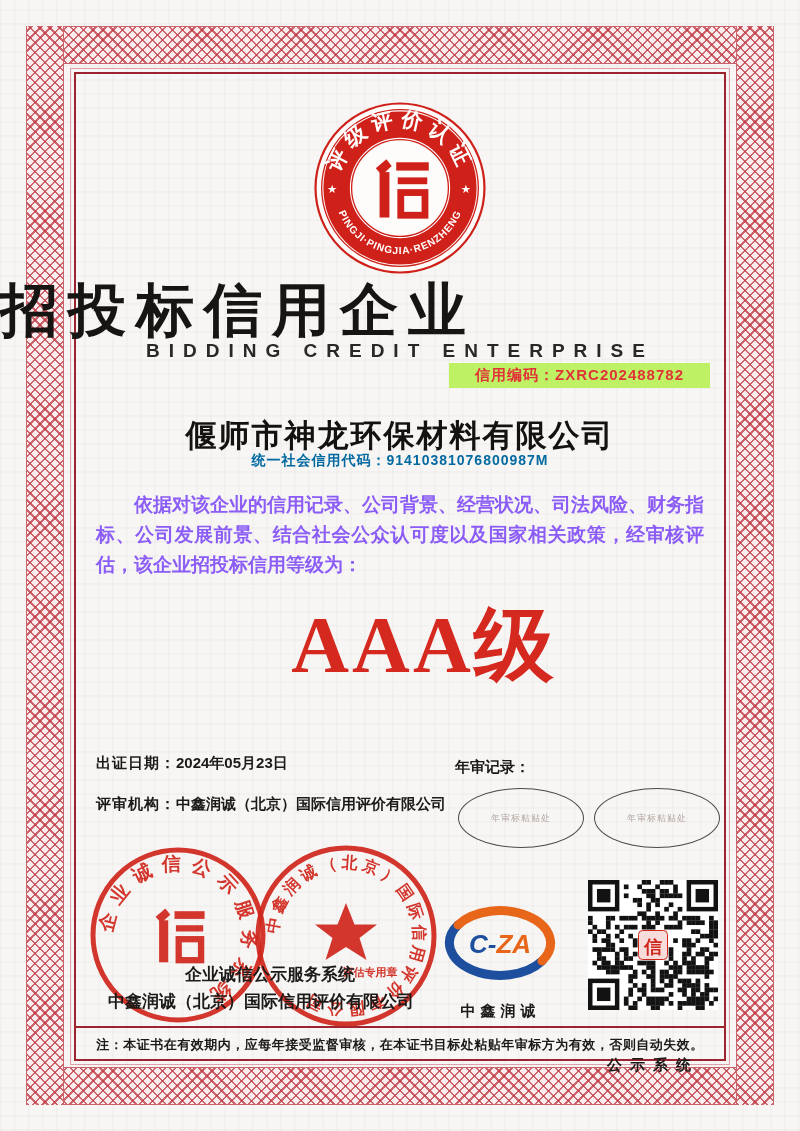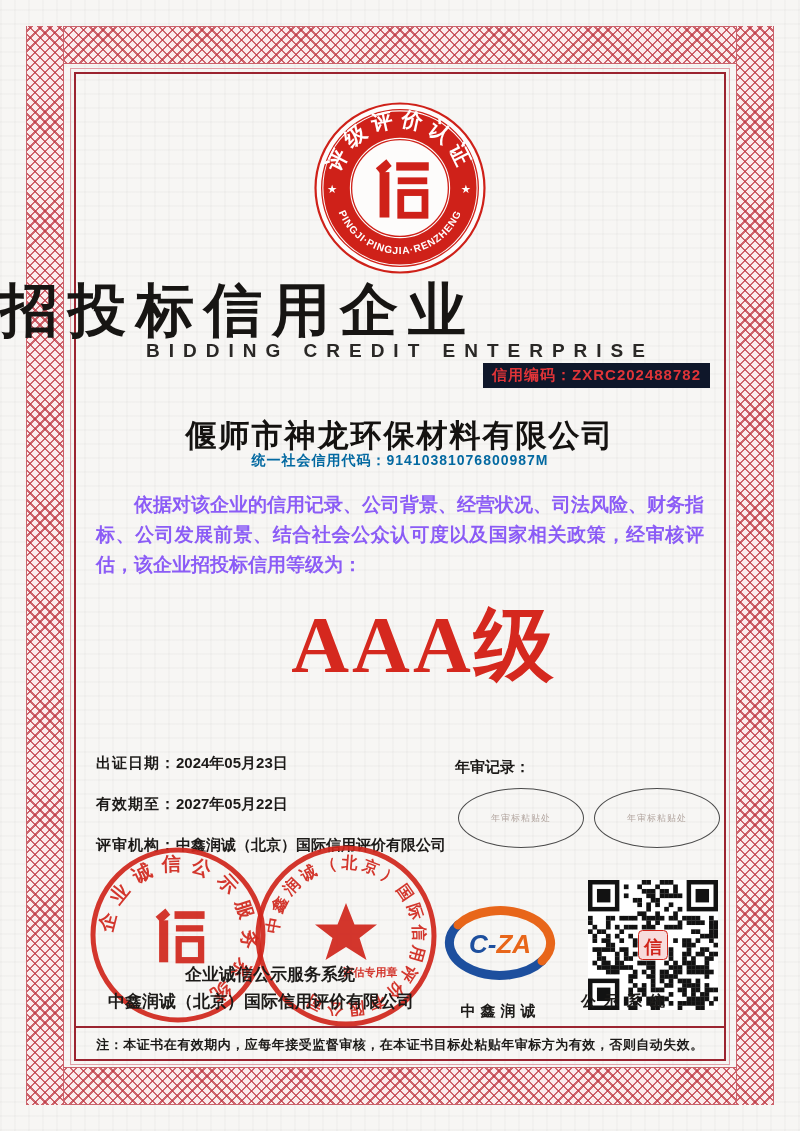--- a/index.html
+++ b/index.html
@@ -43,21 +43,21 @@
     left:0;right:8px;top:272px;text-align:left;
     font-family:"Liberation Serif","DejaVu Serif",serif;
     font-size:58px;font-weight:900;letter-spacing:10px;color:#171513;
   }
   .title-en{
     left:0;right:0;top:340px;text-align:center;
     font-size:19px;font-weight:700;letter-spacing:9px;color:#2a2826;
   }
   .credit-code{
     right:90px;top:363px;
-    background:#0f172a;padding:3px 9px;
+    background:#bef264;padding:3px 26px;
     font-size:15px;font-weight:700;letter-spacing:1px;color:#e03438;
   }
   .company{
     left:0;right:0;top:415px;text-align:center;
     font-size:31px;font-weight:900;letter-spacing:2px;color:#141210;
   }
   .uscc{
     left:0;right:0;top:452px;text-align:center;
     font-size:14px;font-weight:700;letter-spacing:1px;color:#0369a1;
   }
@@ -85,21 +85,21 @@
   .oval1{left:458px;top:788px;} .oval2{left:594px;top:788px;}
   
   .seal{opacity:.92;z-index:1;}
   .seal-left{left:88px;top:845px;width:180px;height:180px;}
   .seal-right{left:253px;top:843px;width:186px;height:186px;}
   .foot-line1{left:140px;width:260px;top:963px;text-align:center;font-size:17px;font-weight:900;z-index:2;}
   .foot-line2{left:96px;width:330px;top:990px;text-align:center;font-size:17px;font-weight:900;z-index:2;}
   .mutual-logo{left:438px;top:903px;width:125px;height:88px;}
   .mutual-label{left:438px;width:125px;top:1002px;text-align:center;font-size:15px;font-weight:900;letter-spacing:5px;}
   .qr{left:588px;top:880px;width:130px;height:130px;}
-  .qr-label{left:581px;width:144px;top:992px;font-size:15px;font-weight:900;letter-spacing:8px;}
+  .qr-label{left:581px;width:144px;top:1056px;text-align:center;font-size:15px;font-weight:900;letter-spacing:8px;}
   
   .note{
     left:76px;right:76px;top:1026px;height:33px;
     border-top:2px solid #9b2430;
     display:flex;align-items:center;justify-content:center;
     font-size:13px;font-weight:700;letter-spacing:.5px;color:#1c1a18;
   }
   svg text{font-family:"Liberation Sans","DejaVu Sans",sans-serif;}
 </style>
 </head>
@@ -144,21 +144,20 @@
 
 <div class="abs company">偃师市神龙环保材料有限公司</div>
 <div class="abs uscc"><span>统一社会信用代码：</span><span>91410381076800987M</span></div>
 
 <div class="abs statement">依据对该企业的信用记录、公司背景、经营状况、司法风险、财务指标、公司发展前景、结合社会公众认可度以及国家相关政策，经审核评估，该企业招投标信用等级为：</div>
 
 <div class="abs grade">AAA级</div>
 
 <div class="abs details">
   <div class="row"><span class="lbl">出证日期：</span><span>2024年05月23日</span></div>
-  <div class="row"><span class="lbl">有效期至：</span><span>2027年05月22日</span></div>
   <div class="row"><span class="lbl">评审机构：</span><span>中鑫润诚（北京）国际信用评价有限公司</span></div>
 </div>
 
 <div class="abs ar-label">年审记录：</div>
 <div class="abs oval oval1">
     <span>年审标粘贴处</span>
   </div>
 <div class="abs oval oval2">
     <span>年审标粘贴处</span>
   </div>

